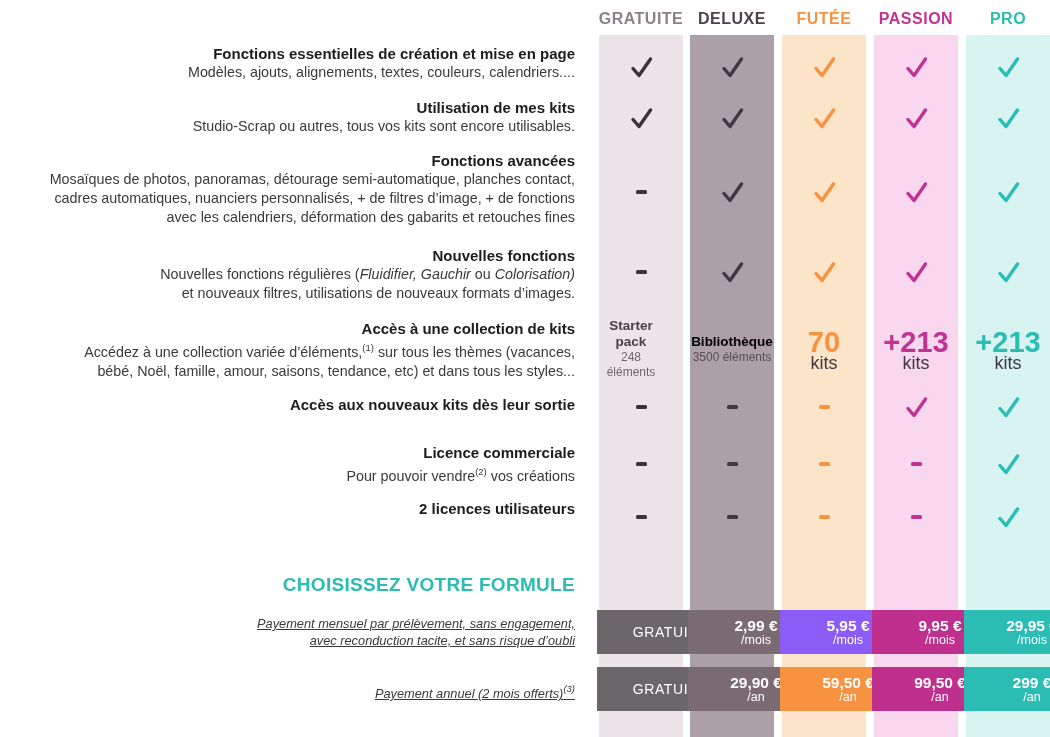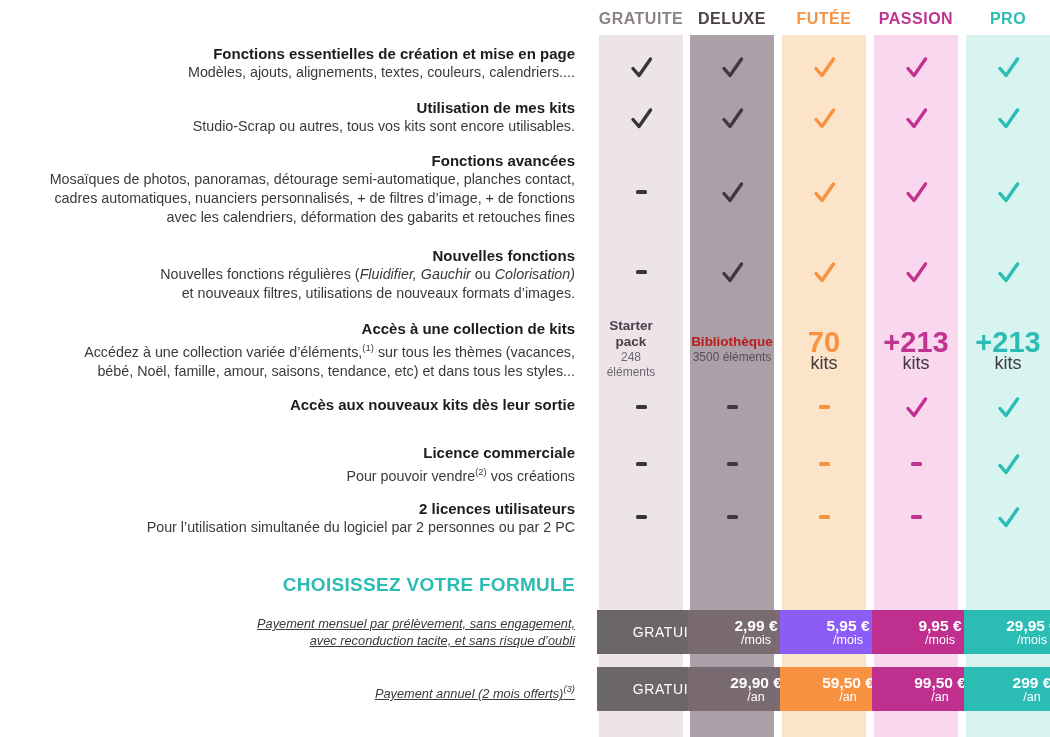--- a/index.html
+++ b/index.html
@@ -66,21 +66,20 @@
     </div>
     <div class="feature" style="top: 395px;">
       <div class="f-title">Accès aux nouveaux kits dès leur sortie</div>
     </div>
     <div class="feature" style="top: 443px;">
       <div class="f-title">Licence commerciale</div>
       <div class="f-line"><span>Pour pouvoir vendre</span><span class="sup">(2)</span><span> vos créations</span></div>
     </div>
     <div class="feature" style="top: 499px;">
       <div class="f-title">2 licences utilisateurs</div>
-      <div class="f-line"><span>Pour l’utilisation simultanée du logiciel par 2 personnes ou par 2 PC</span></div>
     </div>
     <div class="payment" style="top: 615px;">
       <div class="f-line"><span>Payement mensuel par prélèvement, sans engagement,</span></div>
       <div class="f-line"><span>avec reconduction tacite, et sans risque d’oubli</span></div>
     </div>
     <div class="payment" style="top: 680px;">
       <div class="f-line"><span>Payement annuel (2 mois offerts)</span><span class="sup">(3)</span></div>
     </div>
     <div class="col-header" style="left: 586px; width: 110px; color: rgb(139, 129, 136);">GRATUITE</div>
     <div class="col-bg" style="left: 599px; width: 84px; background: rgb(236, 228, 233);"></div>
@@ -135,21 +134,21 @@
       <svg width="25" height="25" viewBox="0 0 25 25">
         <path d="M4 13.5 L10 20.5 L21.5 4" fill="none" stroke="#413941" stroke-width="3.4" stroke-linecap="round" stroke-linejoin="round"></path>
       </svg>
     </div>
     <div class="cell" style="left: 690px; width: 84px; top: 258px; height: 28px;">
       <svg width="25" height="25" viewBox="0 0 25 25">
         <path d="M4 13.5 L10 20.5 L21.5 4" fill="none" stroke="#413941" stroke-width="3.4" stroke-linecap="round" stroke-linejoin="round"></path>
       </svg>
     </div>
     <div class="kits-cell" style="left: 690px; width: 84px; top: 322px; height: 54px;">
-      <div class="kits-title" style="color: #b91c1c;">Bibliothèque</div>
+      <div class="kits-title" style="color: #000000;">Bibliothèque</div>
       <div class="kits-sub" style="color: rgb(88, 79, 85);">3500 éléments</div>
     </div>
     <div class="cell" style="left: 690px; width: 84px; top: 393px; height: 28px;">
       <div class="dash" style="background: rgb(65, 57, 65);"></div>
     </div>
     <div class="cell" style="left: 690px; width: 84px; top: 450px; height: 28px;">
       <div class="dash" style="background: rgb(65, 57, 65);"></div>
     </div>
     <div class="cell" style="left: 690px; width: 84px; top: 503px; height: 28px;">
       <div class="dash" style="background: rgb(65, 57, 65);"></div>

